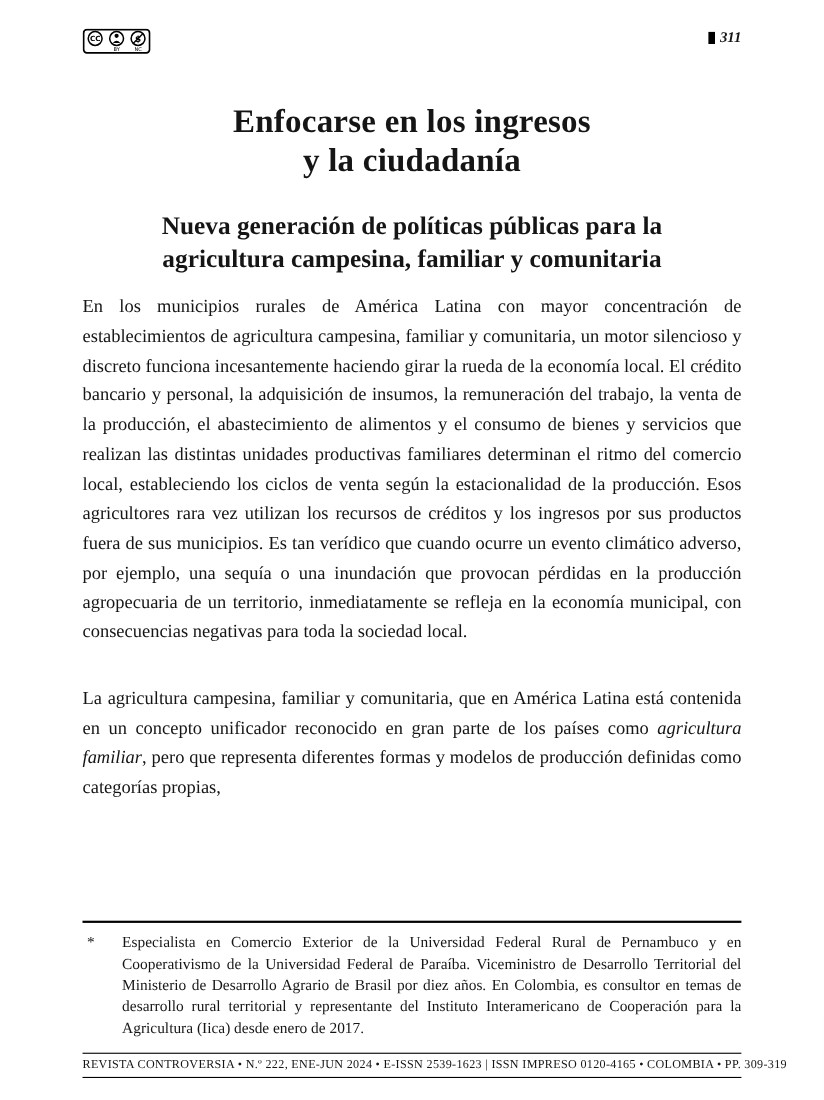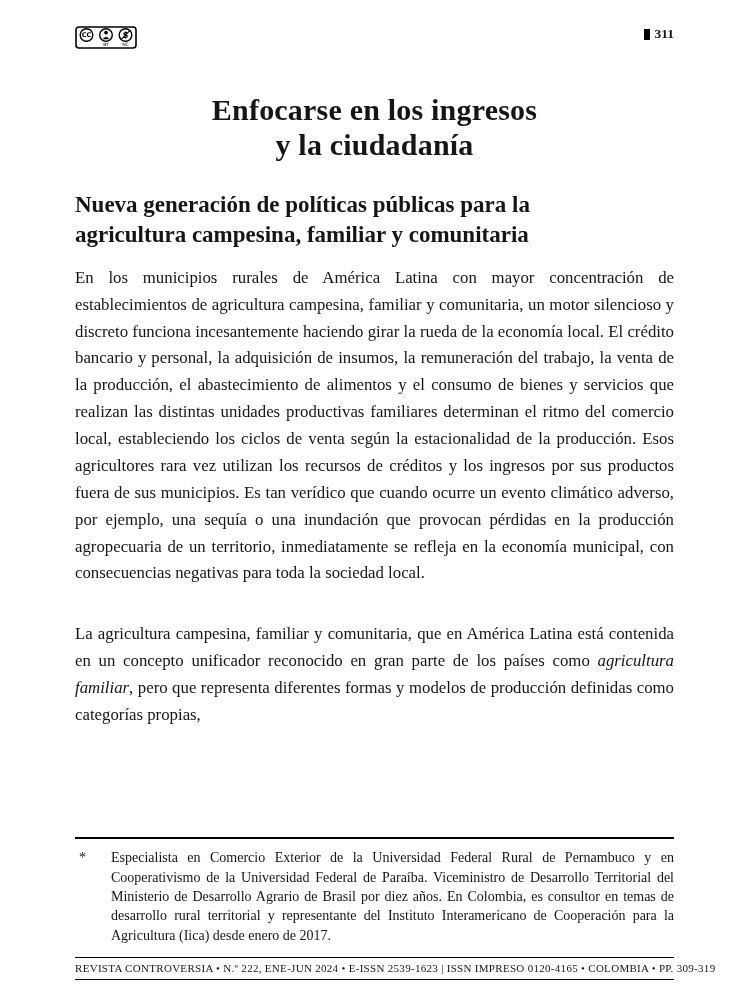--- a/index.html
+++ b/index.html
@@ -20,38 +20,40 @@
     display: flex;
     justify-content: space-between;
     align-items: flex-start;
   }
   .pagenum {
     font-size: 13.5px;
     font-weight: bold;
     display: flex;
     align-items: center;
     gap: 4px;
+    font-style: italic;
   }
   .pagenum-bar {
     display: inline-block;
     width: 6px;
     height: 11px;
     background: #000;
   }
   h1.title {
     margin-top: 40px;
     text-align: center;
     font-size: 30px;
     font-weight: bold;
     line-height: 1.15;
     white-space: pre-line;
     letter-spacing: 0.2px;
   }
   h2.subtitle {
     margin-top: 28px;
+    text-align: center;
     font-size: 23px;
     font-weight: bold;
     line-height: 1.3;
     white-space: pre-line;
   }
   .byline {
     margin-top: 26px;
     font-size: 15.5px;
   }
   .byline .byline-prefix { font-weight: bold; }

